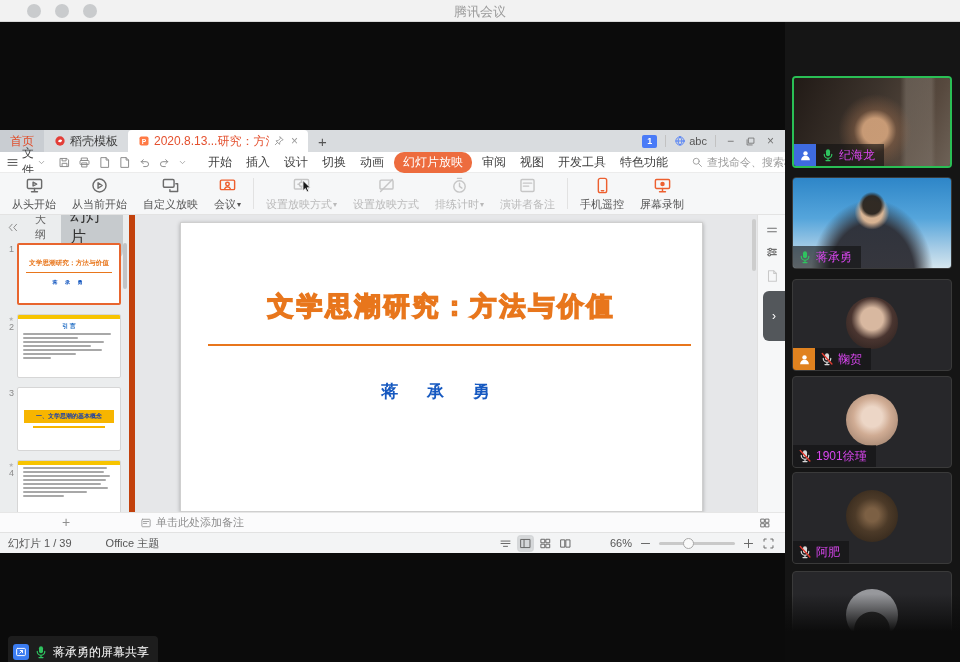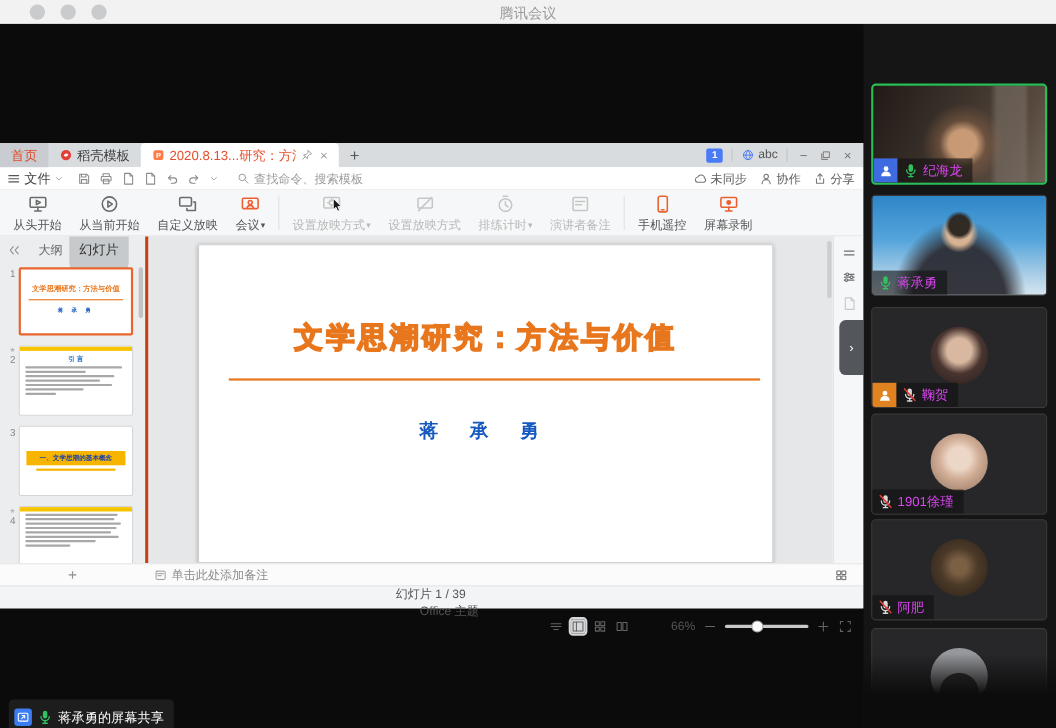--- a/index.html
+++ b/index.html
@@ -58,26 +58,26 @@
   .rbtn.disabled { color:#b9b9b9; }
   .rbtn.disabled .ic { color:#c6c6c6; }
   .rcaret { font-size:8px; color:inherit; }
   .rsep { width:1px; background:#e2e2e2; margin:5px 4px; }
   #ribbon-cursor { position:absolute; left:299px; top:6px; width:15px; height:15px; }
 
   
   #wps-body { position:relative; height:297px; display:flex; }
 
   
-  #slide-panel { position:relative; width:135px; background:#ebedee; border-right:3px solid #c2410c; overflow:hidden; }
+  #slide-panel { position:relative; width:135px; background:#ebedee; border-right:6px solid #c2410c; overflow:hidden; }
   #panel-header { height:24px; display:flex; align-items:center; padding:0 6px; gap:6px; }
   #panel-collapse { width:13px; height:13px; color:#8a8a8a; }
   #panel-tabs { display:flex; align-items:center; gap:6px; margin-left:10px; }
   #tab-outline { color:#666; font-size:11px; }
-  #tab-slides { background:#c6cacd; color:#333; font-size:12px; border-radius:9px; padding:12px 9px; }
+  #tab-slides { background:#c6cacd; color:#333; font-size:16px; border-radius:9px; padding:12px 9px; }
   #thumbs { padding:4px 4px 0 0; }
   .thumb-row { display:flex; margin-bottom:9px; }
   .thumb-num { width:17px; font-size:9px; color:#8a8a8a; text-align:right; padding:2px 3px 0 0; line-height:1.1; }
   .thumb-star { display:block; font-size:6px; color:#b5b5b5; }
   .thumb { position:relative; width:104px; background:#fff; border:1px solid #d6d6d6; border-radius:2px; overflow:hidden; }
   .thumb.selected { border:2px solid #e8652e; }
   .t1 { height:62px; } .t2 { height:64px; } .t3 { height:64px; } .t4 { height:58px; }
   .mini-title { margin-top:13px; text-align:center; font-size:7px; font-weight:bold; color:#e8761c; letter-spacing:0; transform:scale(.95); }
   .mini-hr { height:1px; background:#e8761c; width:86%; margin:4px auto 0; }
   .mini-author { margin-top:6px; text-align:center; font-size:5px; font-weight:bold; color:#1558c0; letter-spacing:3px; }
@@ -103,21 +103,21 @@
   #expand-tab { position:absolute; right:0; top:76px; width:22px; height:50px; background:#53575b; border-radius:6px 0 0 6px; display:flex; align-items:center; justify-content:center; color:#fff; font-size:12px; }
 
   
   #wps-notes { position:relative; height:20px; background:#fbfbfc; border-top:1px solid #e6e6e6; display:flex; align-items:center; }
   #add-slide { position:absolute; left:58px; top:1px; color:#8f8f8f; font-size:14px; width:16px; text-align:center; }
   #notes-hint { display:flex; align-items:center; gap:4px; margin-left:140px; color:#8c8c8c; font-size:11px; }
   #notes-hint .ic { width:12px; height:12px; color:#9a9a9a; }
   #grid-toggle { position:absolute; right:14px; top:4px; width:12px; height:12px; color:#666; }
 
   
-  #wps-status { height:21px; background:#f3f4f5; border-top:1px solid #e2e2e2; display:flex; align-items:center; font-size:11px; color:#555; padding:0 10px 0 8px;flex-direction:column; }
+  #wps-status { height:21px; background:#f3f4f5; border-top:1px solid #e2e2e2; display:flex; align-items:center; font-size:11px; color:#555; padding:0 10px 0 8px; }
   #status-theme { margin-left:34px; }
   #status-right { margin-left:auto; display:flex; align-items:center; gap:7px; }
   .sic { width:13px; height:13px; color:#666; display:flex; align-items:center; justify-content:center; }
   .sic.active { background:#d5d7d9; border-radius:2px; outline:2px solid #d5d7d9; }
   #zoom-label { margin-left:31px; }
   #zoom-track { position:relative; width:76px; height:3px; background:#c9c9c9; border-radius:2px; }
   #zoom-thumb { position:absolute; left:24px; top:-4px; width:11px; height:11px; border-radius:50%; background:#fafafa; border:1px solid #a8a8a8; }
 
   
   #sidebar { position:absolute; left:785px; top:0; width:175px; height:640px; background:#151515; overflow:hidden; }
@@ -277,20 +277,32 @@
                 <path d="M12 7H6a3 3 0 0 0 0 6h3"></path>
                 <path d="M9.5 4.5L12 7l-2.5 2.5"></path>
               </svg>
             </span>
           <span class="ic" style="width:9px;height:9px">
               <svg viewBox="0 0 16 16" fill="none" stroke="currentColor" stroke-width="1.2" stroke-linecap="round" stroke-linejoin="round">
                 <path d="M4 6l4 4 4-4"></path>
               </svg>
             </span>
         </div>
+        <div id="menus">
+            <span class="menu-item">开始</span>
+            <span class="menu-item">插入</span>
+            <span class="menu-item">设计</span>
+            <span class="menu-item">切换</span>
+            <span class="menu-item">动画</span>
+            <span class="menu-item active">幻灯片放映</span>
+            <span class="menu-item">审阅</span>
+            <span class="menu-item">视图</span>
+            <span class="menu-item">开发工具</span>
+            <span class="menu-item">特色功能</span>
+          </div>
         <div id="menu-search">
           <span class="ic" style="width:12px;height:12px">
               <svg viewBox="0 0 16 16" fill="none" stroke="currentColor" stroke-width="1.2" stroke-linecap="round" stroke-linejoin="round">
                 <circle cx="7" cy="7" r="4"></circle>
                 <path d="M10 10l4 4"></path>
               </svg>
             </span>
           <span>查找命令、搜索模板</span>
         </div>
         <div id="menubar-right">

